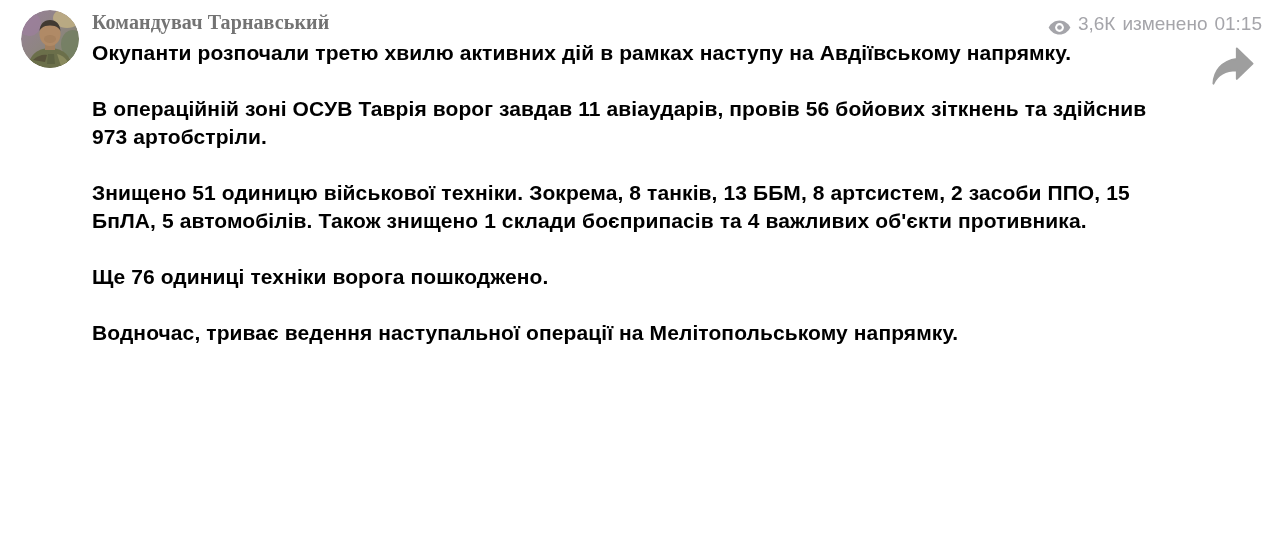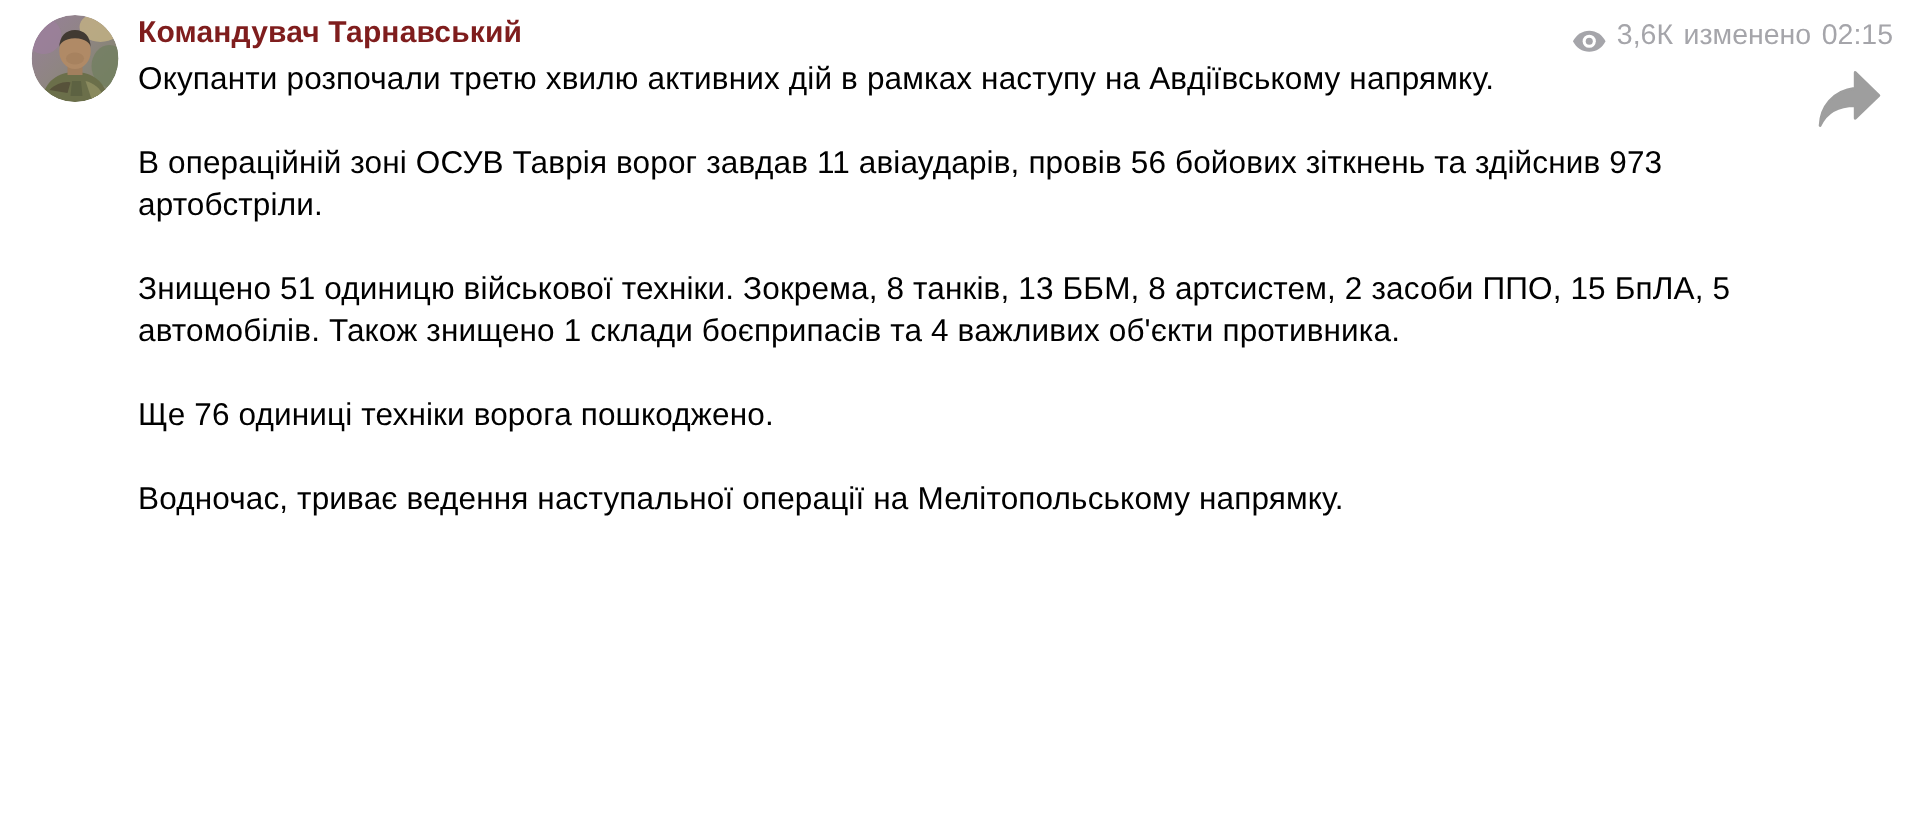--- a/index.html
+++ b/index.html
@@ -21,23 +21,24 @@
     border-radius: 50%;
     overflow: hidden;
     cursor: pointer;
   }
   .avatar svg { display: block; width: 100%; height: 100%; }
   .channel-name {
     position: absolute;
     left: 92px; top: 11px;
     font-size: 20px;
     font-weight: 600;
-    color: #7f1d1d;
+    color: #737373;
     letter-spacing: 0.1px;
     cursor: pointer;
+    font-family: Liberation Serif, serif;
   }
   .meta {
     position: absolute;
     right: 18px; top: 13px;
     display: flex;
     align-items: flex-end;
     gap: 7px;
     font-size: 19px;
     color: #a5a5aa;
     white-space: nowrap;
@@ -45,20 +46,21 @@
   .meta .eye { display: inline-block; width: 23px; height: 15px; }
   .meta .eye svg { display: block; width: 100%; height: 100%; }
   .msg-text {
     position: absolute;
     left: 92px; top: 39px;
     width: 1080px;
     font-size: 21px;
     line-height: 28px;
     color: #000000;
     letter-spacing: 0.1px;
+    font-weight: bold;
   }
   .msg-text p { margin: 0 0 28px 0; }
   .msg-text p:last-child { margin-bottom: 0; }
   .share-btn {
     position: absolute;
     right: 26px; top: 46px;
     width: 42px; height: 40px;
     cursor: pointer;
   }
   .share-btn svg { display: block; width: 100%; height: 100%; }
@@ -107,21 +109,21 @@
   <div class="meta">
     <span class="eye">
       <svg viewBox="0 0 24 16">
         <path d="M12 0.5 C7 0.5 2.8 3.4 0.4 8 C2.8 12.6 7 15.5 12 15.5 C17 15.5 21.2 12.6 23.6 8 C21.2 3.4 17 0.5 12 0.5 Z" fill="#a5a5aa"></path>
         <circle cx="12" cy="8" r="4.7" fill="#ffffff"></circle>
         <circle cx="12" cy="8" r="2.5" fill="#a5a5aa"></circle>
       </svg>
     </span>
     <span>3,6К</span>
     <span>изменено</span>
-    <span>02:15</span>
+    <span>01:15</span>
   </div>
 
   <div class="msg-text">
     <p>Окупанти розпочали третю хвилю активних дій в рамках наступу на Авдіївському напрямку.</p>
     <p>В операційній зоні ОСУВ Таврія ворог завдав 11 авіаударів, провів 56 бойових зіткнень та здійснив 973 артобстріли.</p>
     <p>Знищено 51 одиницю військової техніки. Зокрема, 8 танків, 13 ББМ, 8 артсистем, 2 засоби ППО, 15 БпЛА, 5 автомобілів. Також знищено 1 склади боєприпасів та 4 важливих об'єкти противника.</p>
     <p>Ще 76 одиниці техніки ворога пошкоджено.</p>
     <p>Водночас, триває ведення наступальної операції на Мелітопольському напрямку.</p>
   </div>
 

